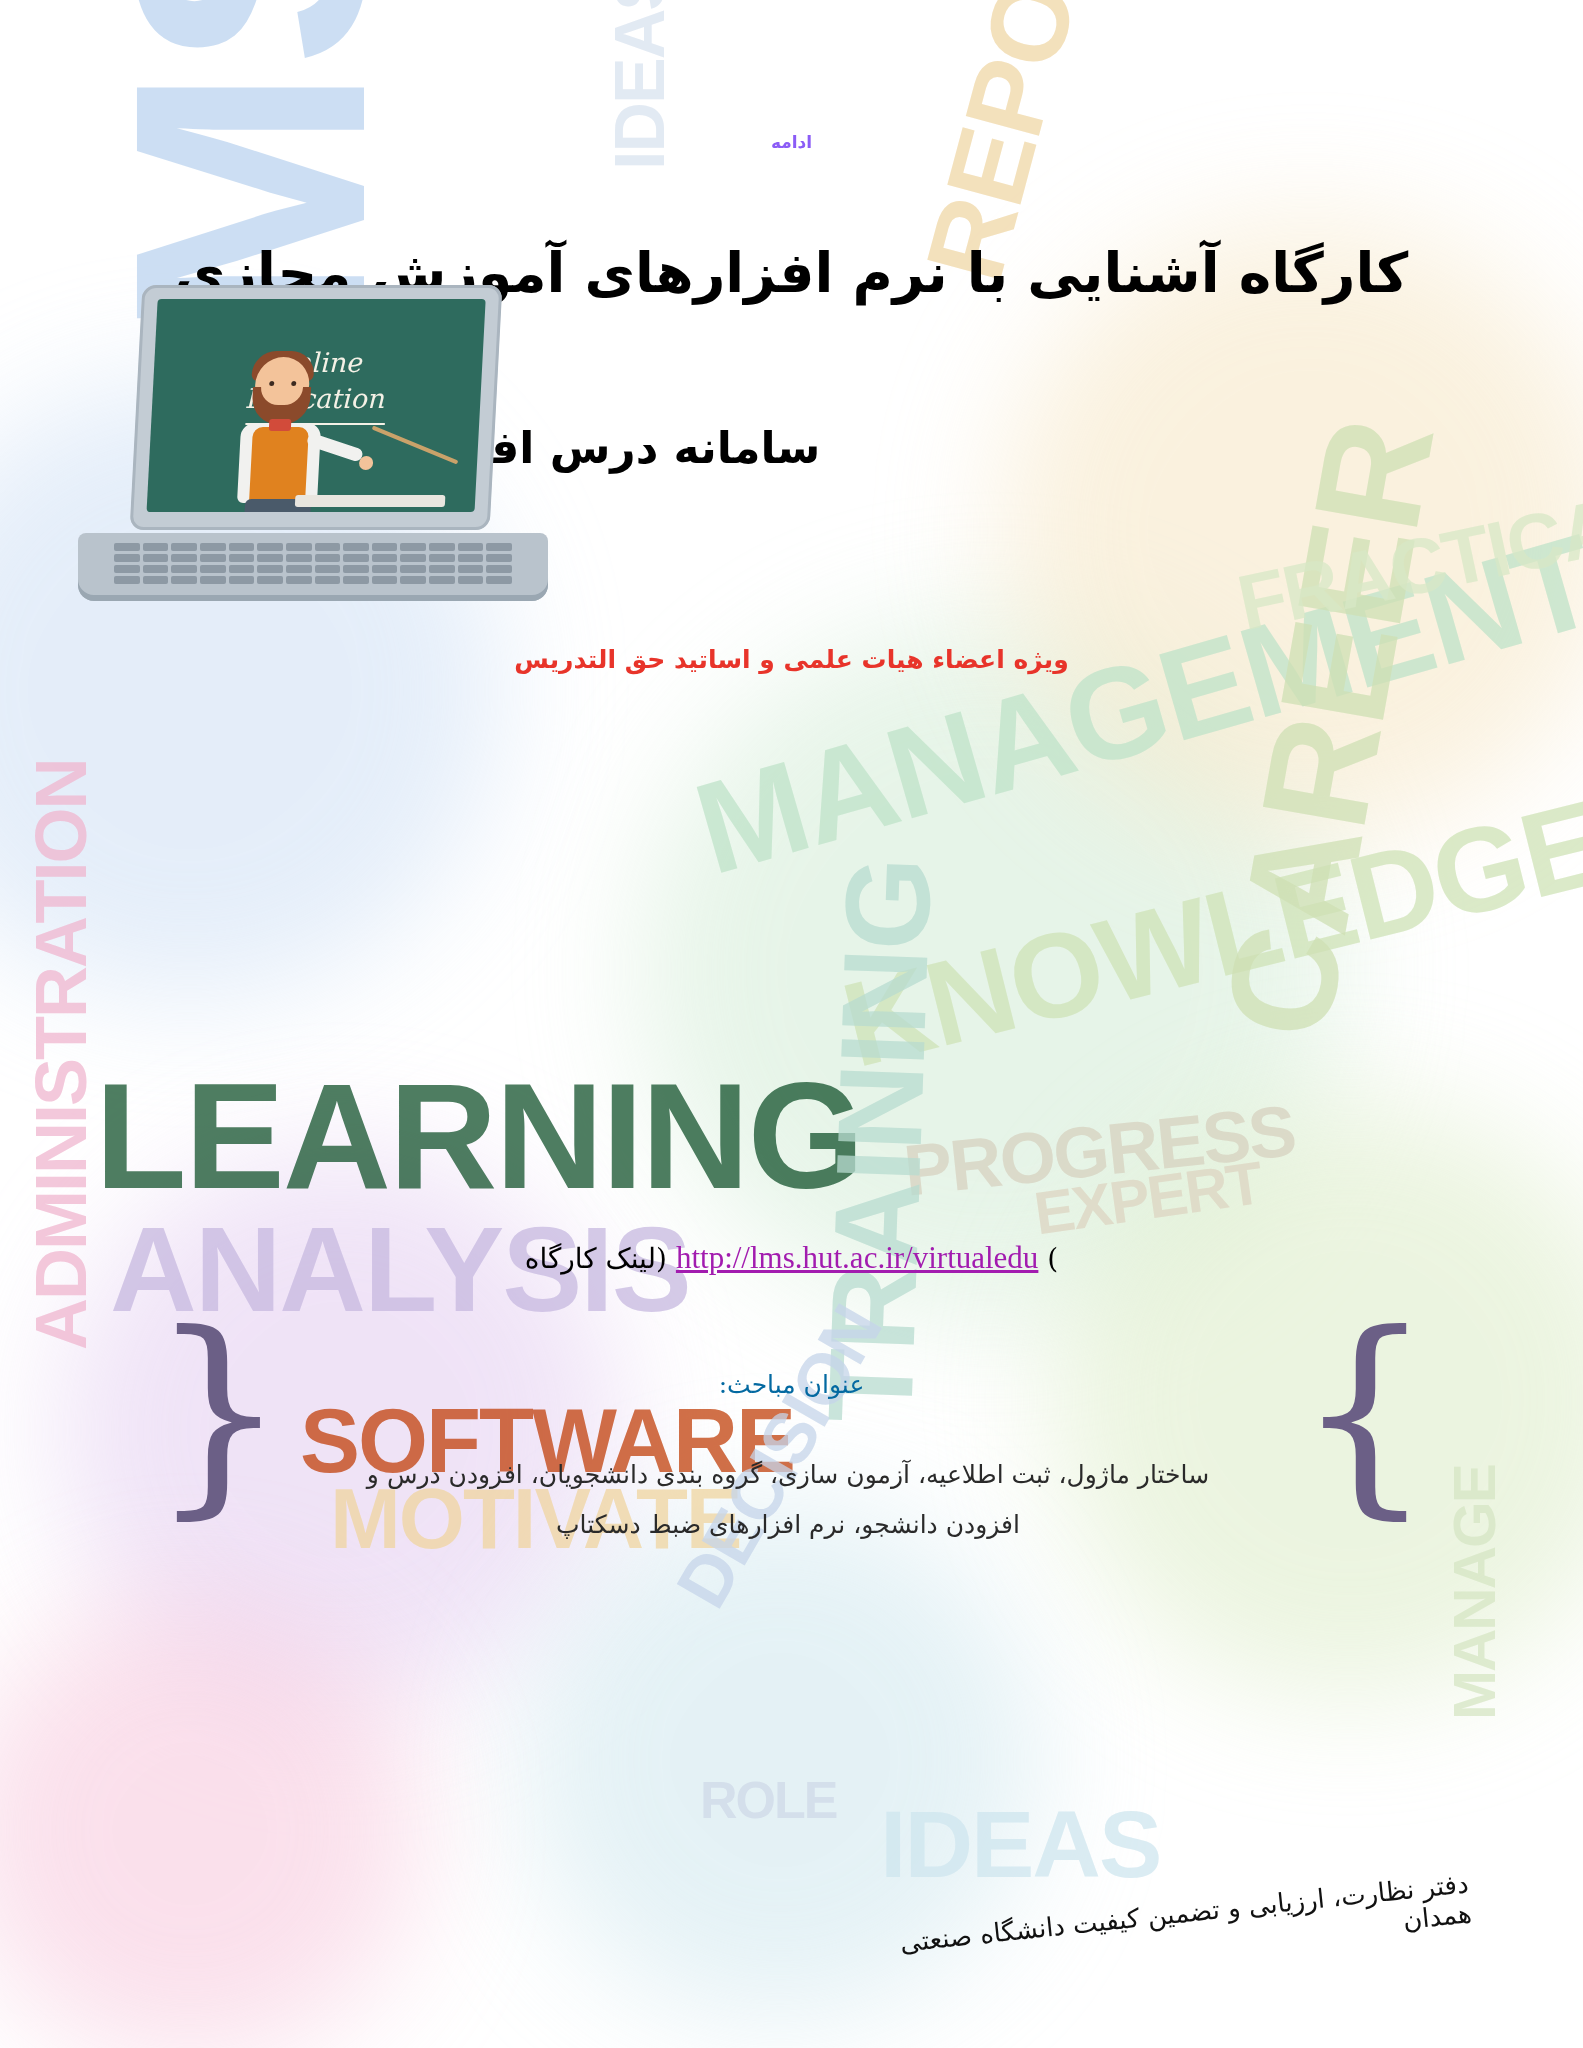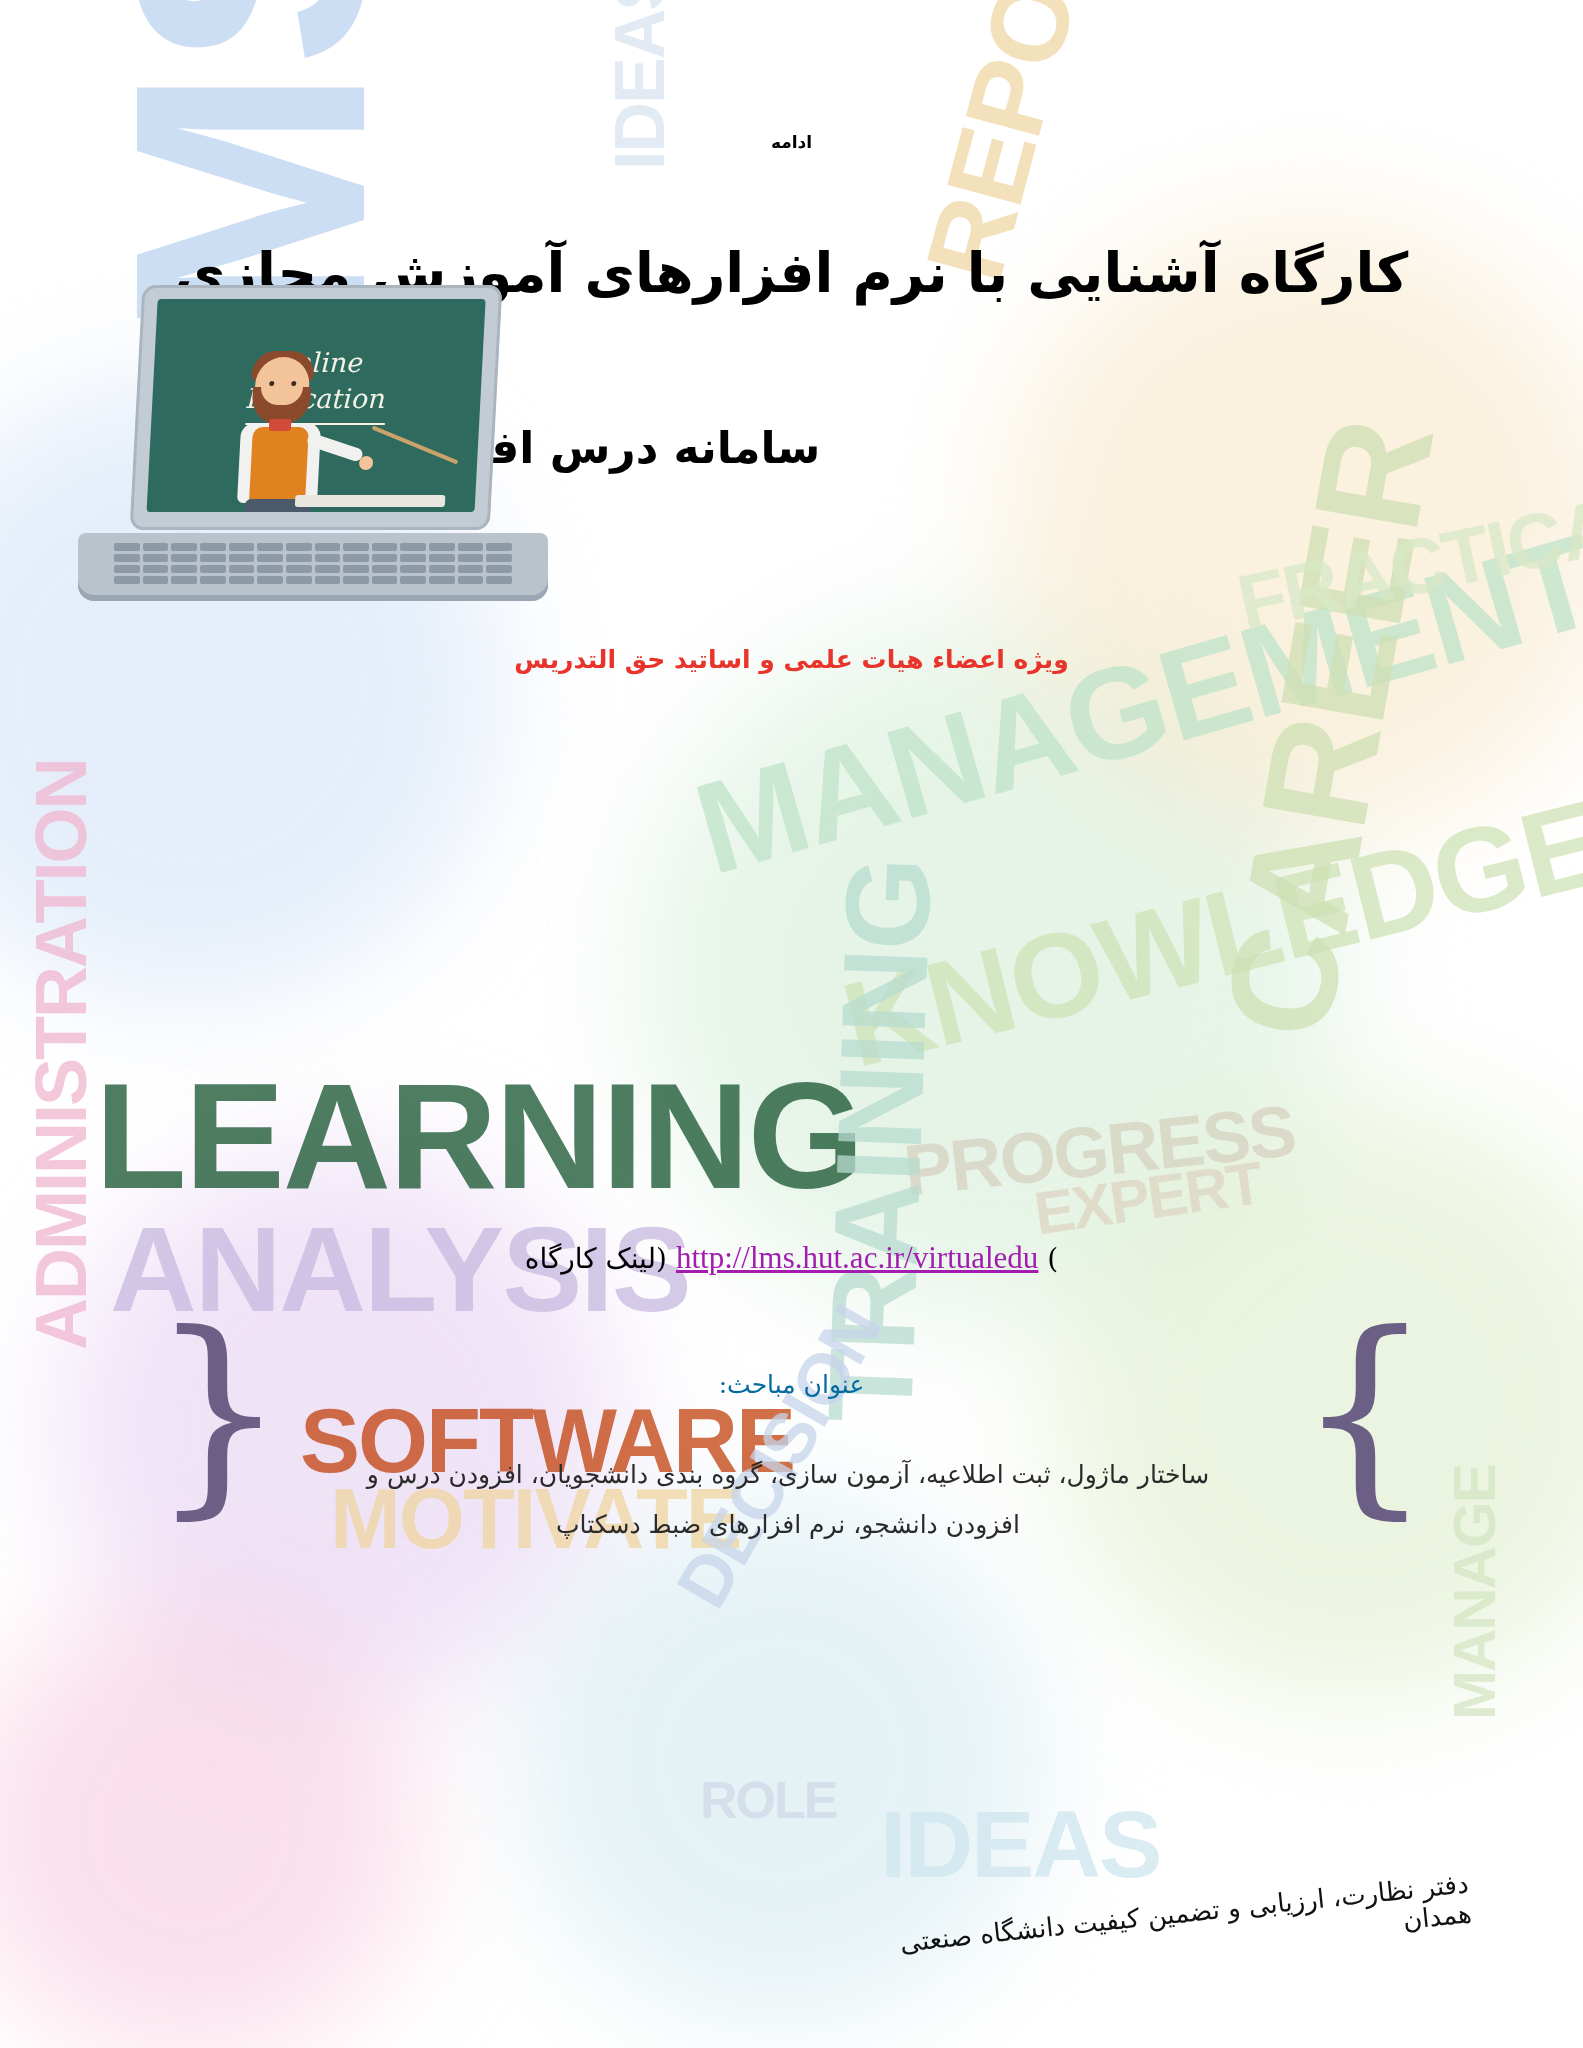--- a/index.html
+++ b/index.html
@@ -47,21 +47,21 @@
   }
 
   .continue-note {
     position: absolute;
     top: 132px;
     left: 0;
     right: 0;
     text-align: center;
     font-size: 17px;
     font-weight: bold;
-    color: #000000;
+    color: #8b5cf6;
     font-family: "DejaVu Sans", sans-serif;
   }
 
   .main-title {
     position: absolute;
     top: 205px;
     right: 105px;
     left: 105px;
     text-align: center;
     font-size: 55px;

